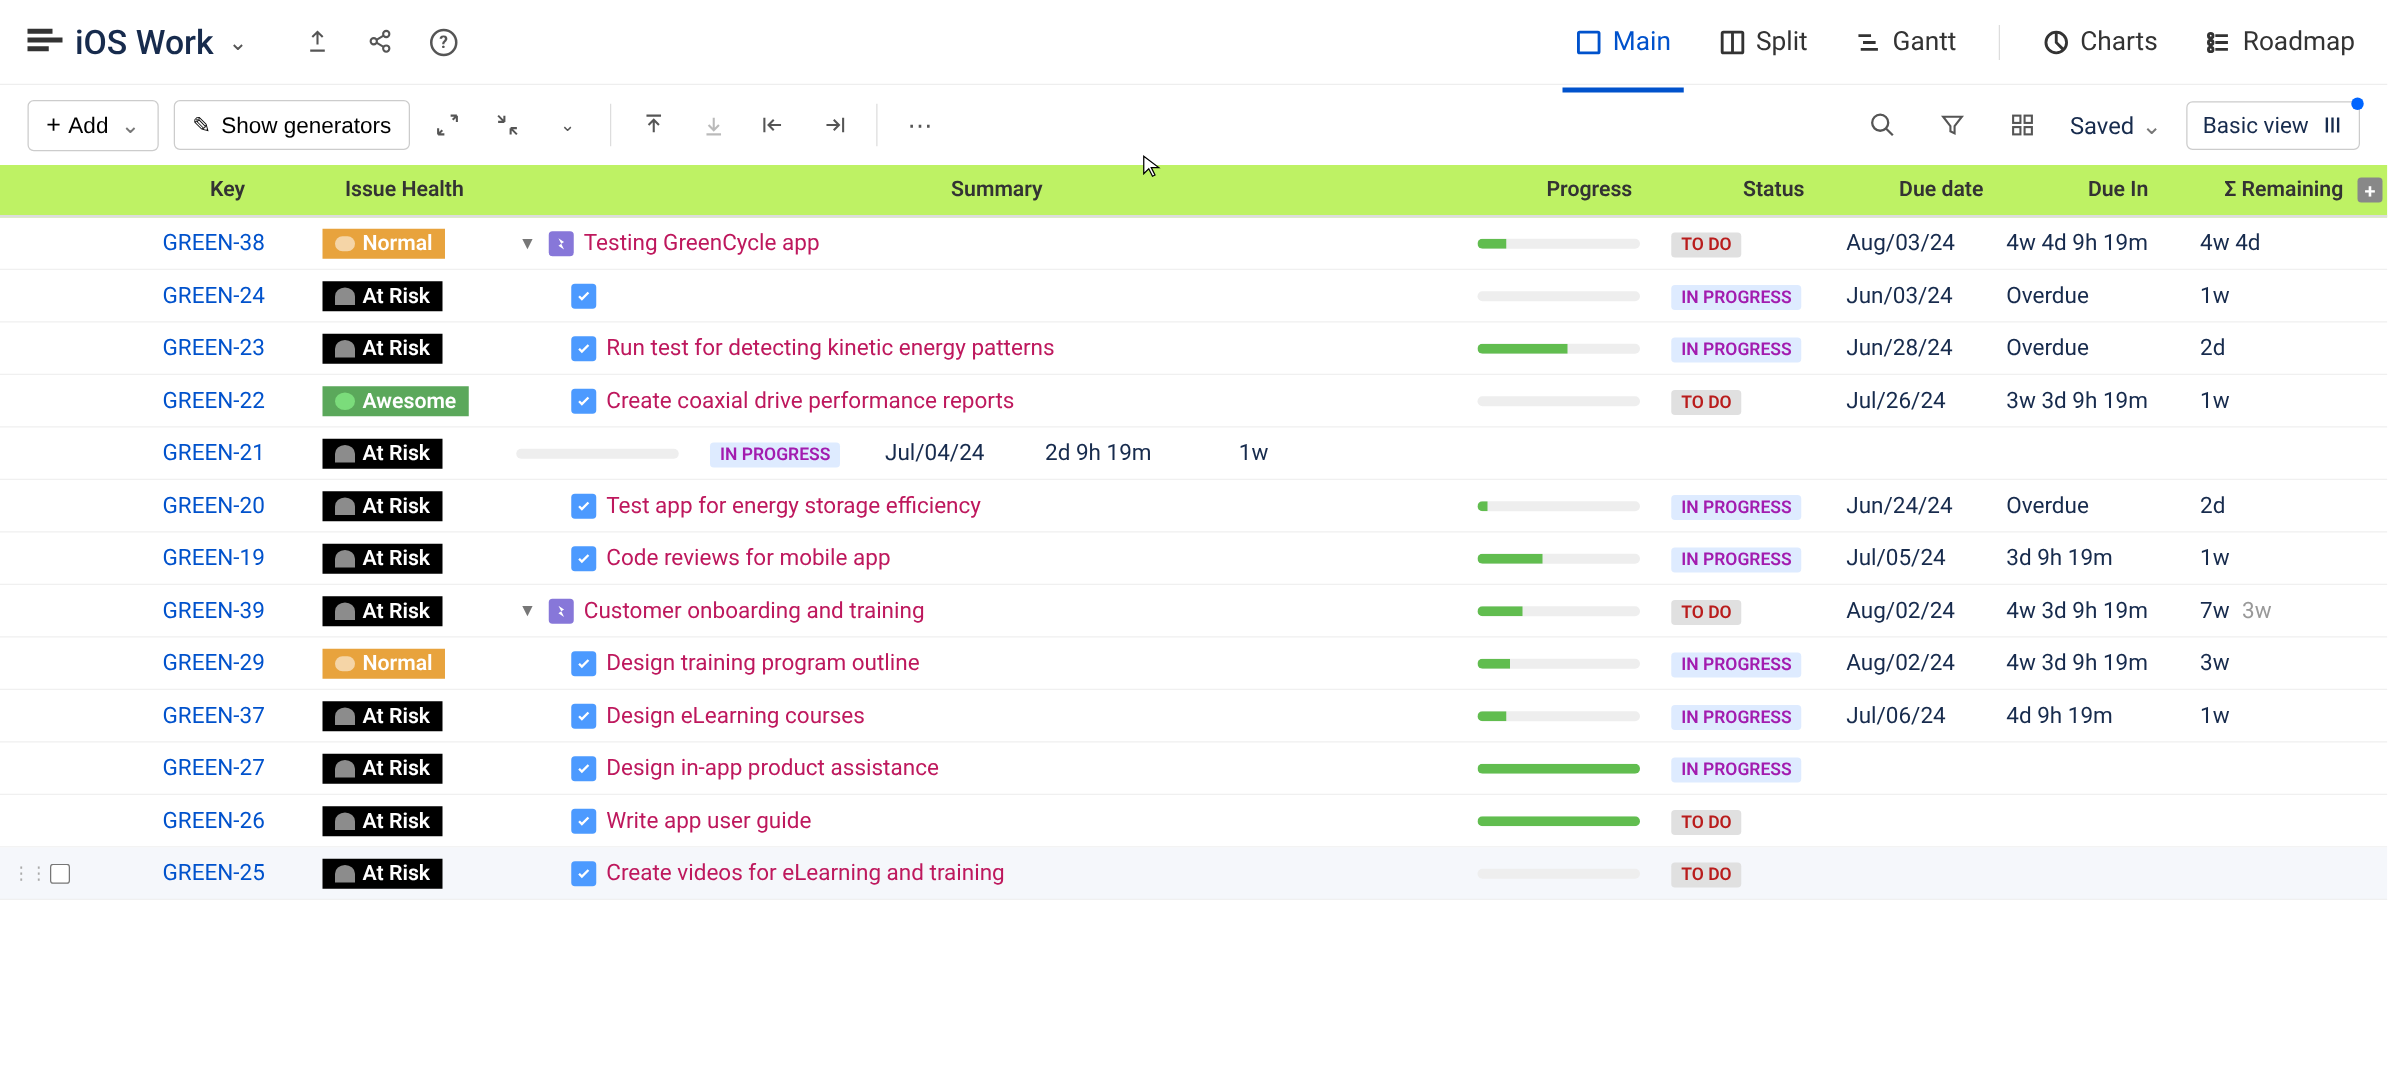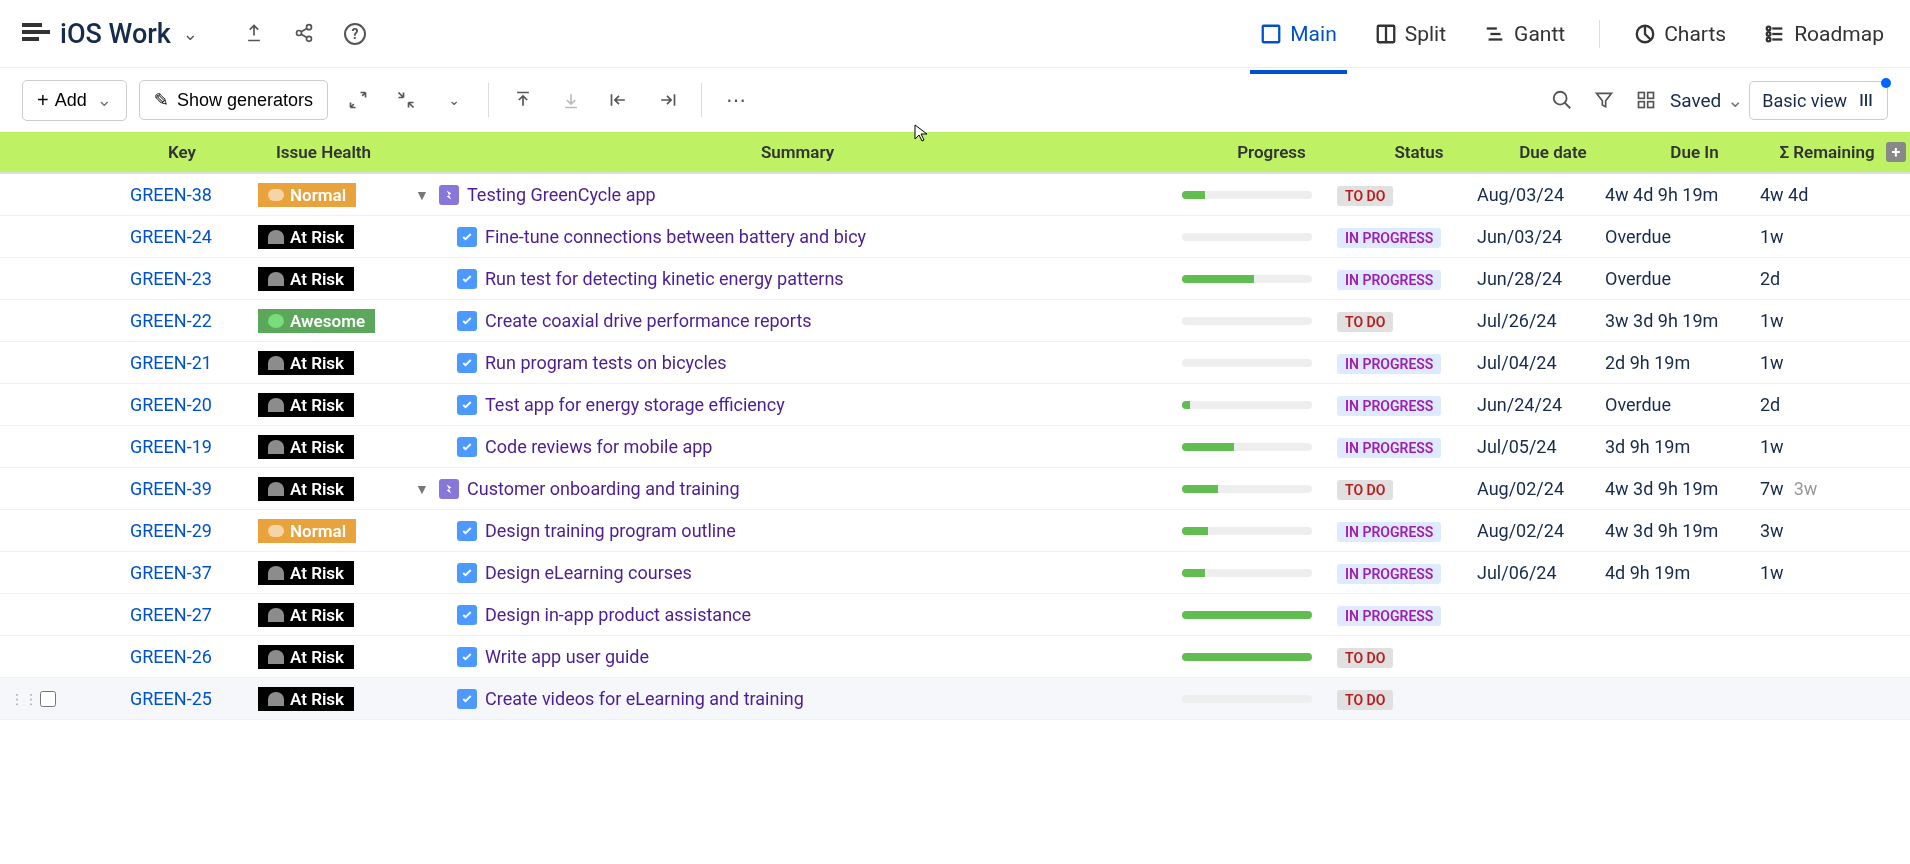--- a/index.html
+++ b/index.html
@@ -24,21 +24,21 @@
 .view-btn.active::after { content:''; position:absolute; bottom:-20px; left:-6px; right:-6px; height:4px; background:#0052CC; }
 .view-btn svg { width:22px; height:22px; }
 
 .toolbar { display:flex; align-items:center; justify-content:space-between; padding: 12px 22px; height:64px; }
 .toolbar-left { display:flex; align-items:center; gap: 12px; }
 .add-btn { display:flex; align-items:center; gap:6px; padding:8px 14px; border:1px solid #ccc; border-radius:5px; font-size:18px; cursor:pointer; background:#fff; }
 .show-gen { display:flex; align-items:center; gap:8px; padding:8px 14px; border:1px solid #ccc; border-radius:5px; font-size:18px; cursor:pointer; background:#fff; }
 .tool-icon { width:36px; height:36px; display:flex; align-items:center; justify-content:center; border-radius:4px; cursor:pointer; font-size:20px; color:#555; }
 .tool-sep { width:1px; height:34px; background:#ddd; margin: 0 4px; }
 
-.toolbar-right { display:flex; align-items:center; gap:6px; }
+.toolbar-right { display:flex; align-items:center; gap:20px; }
 .saved-btn { display:flex; align-items:center; gap:6px; font-size:19px; cursor:pointer; }
 .basic-view-btn { display:flex; align-items:center; gap:10px; padding:8px 12px; border:1px solid #ccc; border-radius:5px; font-size:18px; cursor:pointer; position:relative; }
 .blue-dot { width:10px; height:10px; border-radius:50%; background:#0065FF; position:absolute; top:-4px; right:-4px; }
 
 .table-container { overflow:auto; height: calc(100vh - 132px); }
 .table-header { display:flex; border-bottom: 2px solid #ddd; padding: 10px 0; font-weight:600; font-size:17px; color:#333; position:sticky; top:0; background:#bef264;text-align:center; }
 .col-key { width: 128px; padding-left: 118px; flex-shrink:0; }
 .col-health { width: 155px; flex-shrink:0; }
 .col-summary { flex: 1; min-width: 480px; }
 .col-progress { width: 155px; flex-shrink:0; }
@@ -66,21 +66,21 @@
 .health-icon.cloud { border-radius:8px; height:12px; }
 
 .summary-cell { display:flex; align-items:center; gap:8px; }
 .indent-0 { padding-left: 0; }
 .indent-1 { padding-left: 44px; }
 .expand-caret { width:18px; color:#777; font-size:14px; display:flex; justify-content:center; cursor:pointer; }
 .type-icon { width:20px; height:20px; border-radius:3px; display:flex; align-items:center; justify-content:center; flex-shrink:0; }
 .type-icon.epic { background:#8777D9; }
 .type-icon.task { background:#4C9AFF; }
 .type-icon svg { width:12px; height:12px; fill:#fff; }
-.summary-text { color:#4c1d95; cursor:pointer; white-space:nowrap; overflow:hidden; text-overflow:ellipsis; }
+.summary-text { color:#be185d; cursor:pointer; white-space:nowrap; overflow:hidden; text-overflow:ellipsis; }
 
 .progress-bar { width:130px; height:8px; background:#eee; border-radius:4px; overflow:hidden; }
 .progress-fill { height:100%; background:#61bd4f; }
 
 .status-badge { display:inline-block; padding:2px 8px; border-radius:3px; font-size:14px; font-weight:600; }
 .status-badge.todo { background:#E0E0E0; color:#b91c1c; }
 .status-badge.inprogress { background:#DEEBFF; color:#a21caf; }
 
 .remaining-extra { color:#999; margin-left:10px; }
 </style>
@@ -297,21 +297,20 @@
             <span class="health-icon"></span>
             <span>At Risk</span>
           </span></div>
         <div class="col-summary">
           <div class="summary-cell indent-1">
             <span class="type-icon task">
               <svg viewBox="0 0 16 16">
                 <path d="M3 8l3 3 7-7" stroke="#fff" stroke-width="2.5" fill="none"></path>
               </svg>
             </span>
-            <span class="summary-text">Fine-tune connections between battery and bicy</span>
           </div>
         </div>
         <div class="col-progress">
           <div class="progress-bar">
             <div class="progress-fill" style="width: 0%;"></div>
           </div>
         </div>
         <div class="col-status"><span class="status-badge inprogress">IN PROGRESS</span></div>
         <div class="col-duedate">Jun/03/24</div>
         <div class="col-duein">Overdue</div>
@@ -380,30 +379,20 @@
       </div>
       <div class="row">
         <div class="row-handle"></div>
         <div class="row-check"></div>
         <div class="row-spacer"></div>
         <div class="col-key" style="padding-left: 0px;"><a class="key-link">GREEN-21</a></div>
         <div class="col-health"><span class="health-badge atrisk">
             <span class="health-icon"></span>
             <span>At Risk</span>
           </span></div>
-        <div class="col-summary">
-          <div class="summary-cell indent-1">
-            <span class="type-icon task">
-              <svg viewBox="0 0 16 16">
-                <path d="M3 8l3 3 7-7" stroke="#fff" stroke-width="2.5" fill="none"></path>
-              </svg>
-            </span>
-            <span class="summary-text">Run program tests on bicycles</span>
-          </div>
-        </div>
         <div class="col-progress">
           <div class="progress-bar">
             <div class="progress-fill" style="width: 0%;"></div>
           </div>
         </div>
         <div class="col-status"><span class="status-badge inprogress">IN PROGRESS</span></div>
         <div class="col-duedate">Jul/04/24</div>
         <div class="col-duein">2d 9h 19m</div>
         <div class="col-remaining">1w</div>
         <div class="col-add"></div>

